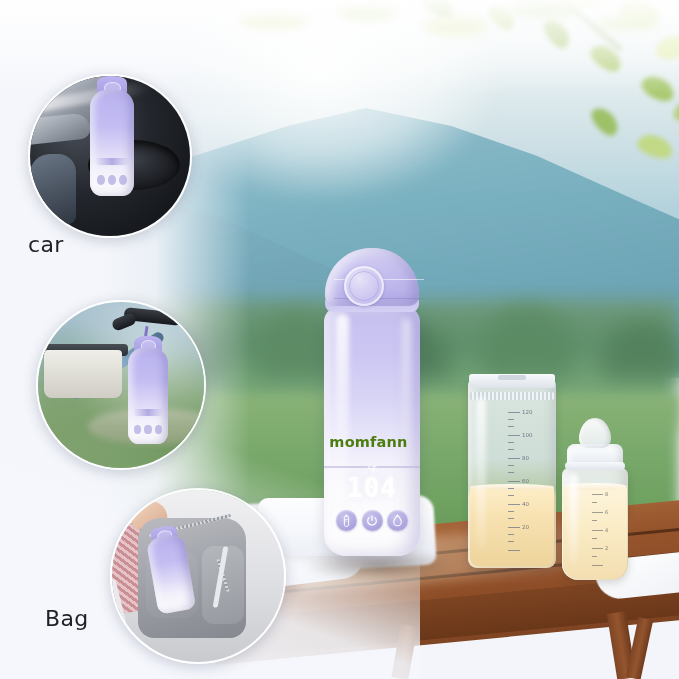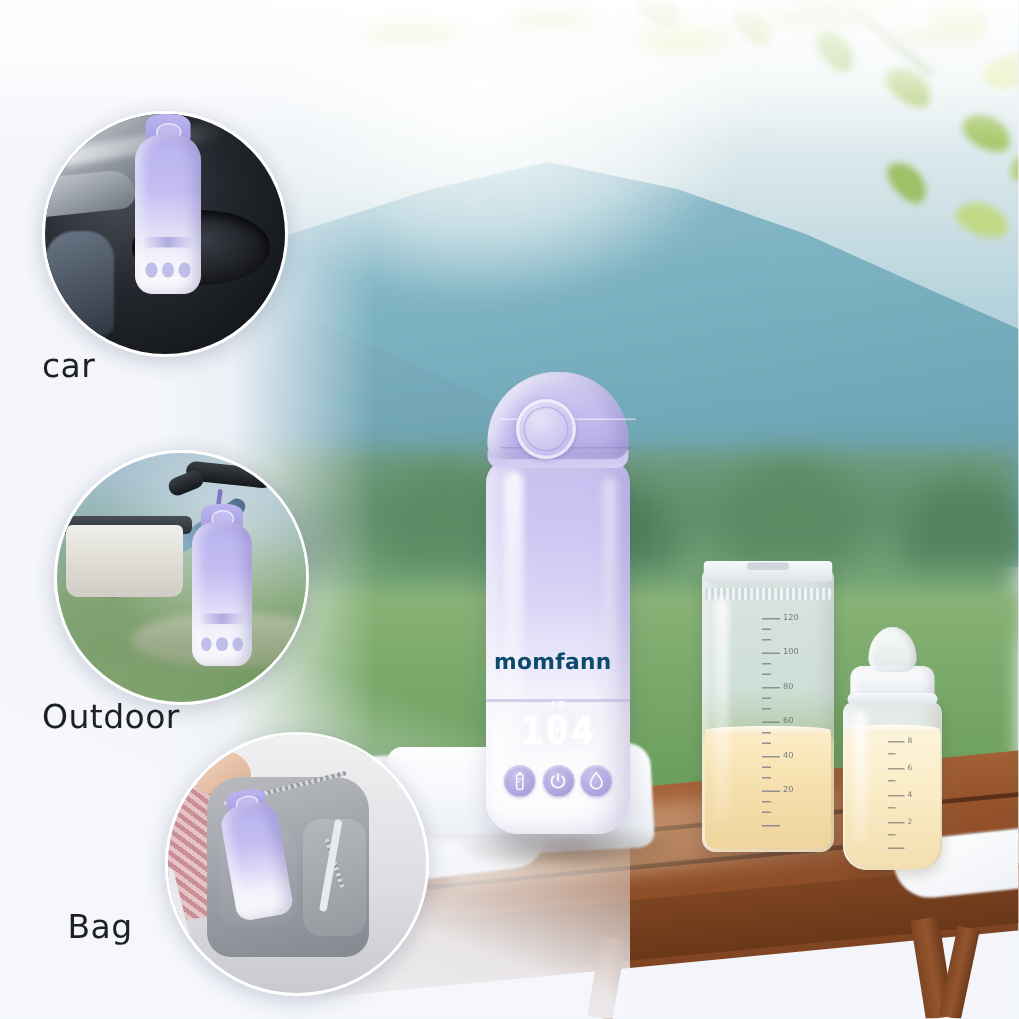--- a/index.html
+++ b/index.html
@@ -174,21 +174,21 @@
     border-radius:16px 16px 22px 22px;
     background:linear-gradient(180deg,#c6c0f0 0%,#cbc6f2 18%,#d9d5f6 38%,#e9e7fa 54%,#f6f5fc 66%,#fbfafd 74%,#fdfdfe 100%);
     box-shadow:inset -9px 0 18px rgba(120,110,180,.3),inset 9px 0 16px rgba(255,255,255,.75),
                0 5px 14px rgba(70,60,110,.18);}
   .b-seam{position:absolute;left:6px;top:218px;width:96px;height:1.6px;background:rgba(180,174,215,.55);}
   .b-gloss{position:absolute;left:18px;top:66px;width:13px;height:200px;border-radius:9px;
     background:linear-gradient(180deg,rgba(255,255,255,.85),rgba(255,255,255,.12));filter:blur(2.5px);}
   .b-gloss-r{position:absolute;left:84px;top:70px;width:9px;height:180px;border-radius:7px;
     background:linear-gradient(180deg,rgba(255,255,255,.5),rgba(255,255,255,.05));filter:blur(3px);}
   .b-logo{position:absolute;left:6px;top:186px;width:89px;text-align:center;
-    font-size:14.5px;letter-spacing:.2px;color:#0c4a6e;font-weight:700;
+    font-size:14.5px;letter-spacing:.2px;color:#4d7c0f;font-weight:700;
     font-family:"DejaVu Sans","Liberation Sans",sans-serif;}
   .b-display{position:absolute;left:6px;top:218px;width:96px;height:42px;}
   .b-temp{position:absolute;left:0;top:7px;width:96px;text-align:center;
     font-family:"DejaVu Sans Mono","Liberation Mono",monospace;
     font-size:26px;letter-spacing:1px;color:#ffffff;font-weight:700;
     text-shadow:0 0 5px rgba(255,255,255,.95),0 0 10px rgba(220,220,240,.7);}
   .b-unit{position:absolute;left:0;top:0px;width:96px;text-align:center;
     font-family:"DejaVu Sans Mono","Liberation Mono",monospace;font-size:8px;color:#ffffff;
     text-shadow:0 0 4px rgba(255,255,255,.9);letter-spacing:.5px;}
   .b-buttons{position:absolute;left:18px;top:262px;width:72px;height:21px;display:flex;
@@ -356,21 +356,20 @@
         <div class="body"></div>
         <div class="logo"></div>
         <div class="btns">
             <i></i>
             <i></i>
             <i></i>
           </div>
       </div>
     </div>
   </div>
-  <div class="callout-label" style="left:28px;top:466px;">Outdoor</div>
 
   <div class="callout" style="left:110px;top:488px;width:172px;height:172px;">
     <div class="callout-inner">
       <div class="bag-bg"></div>
       <div class="bag-cloth"></div>
       <div class="bag-hand"></div>
       <div class="bag-body"></div>
       <div class="bag-pocket"></div>
       <div class="bag-pocket2"></div>
       <div class="bag-zip" style="left:36px;top:34px;width:84px;transform:rotate(-14deg);"></div>

